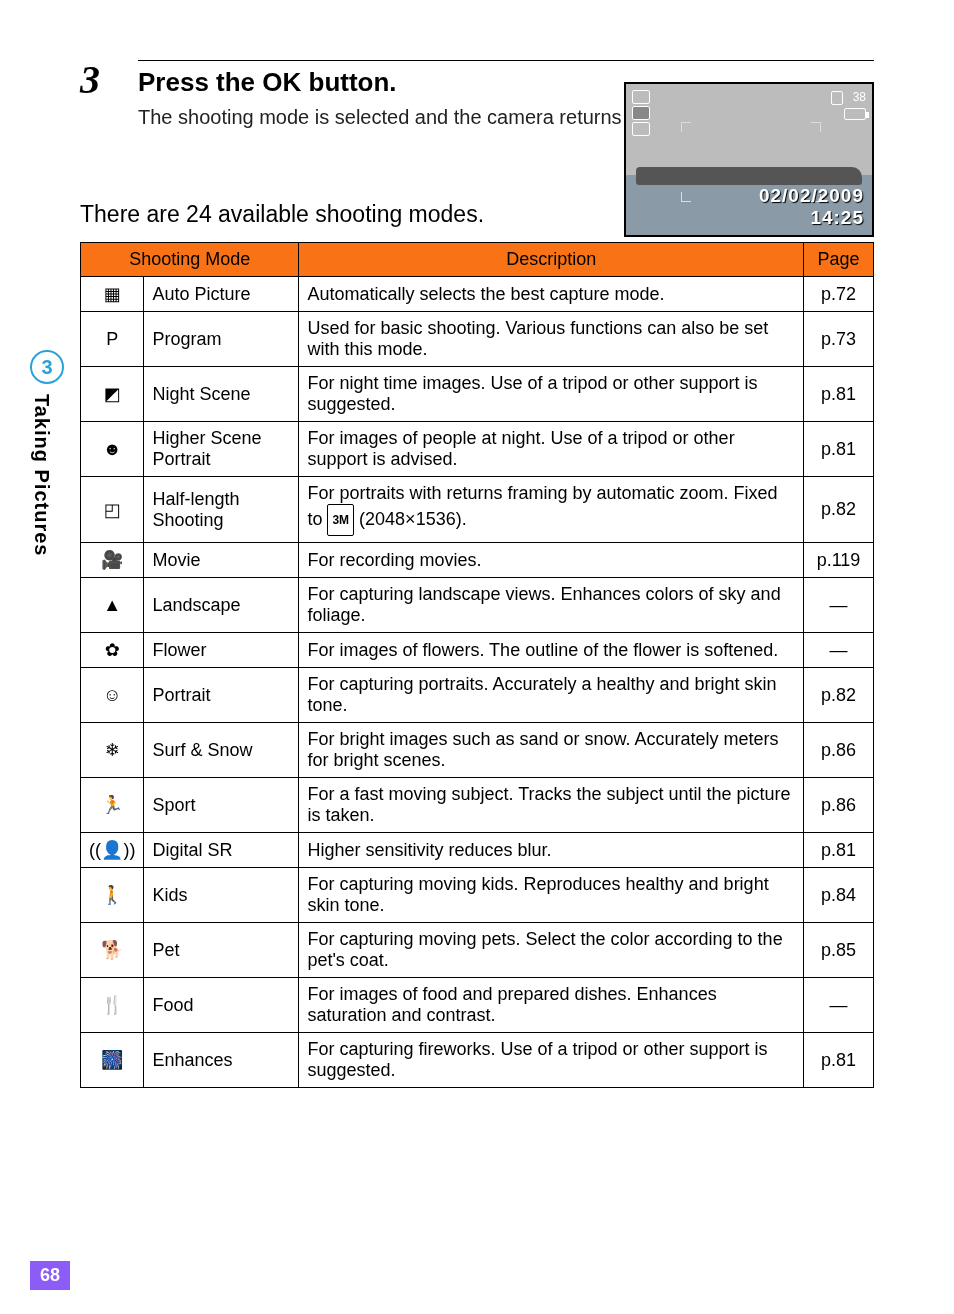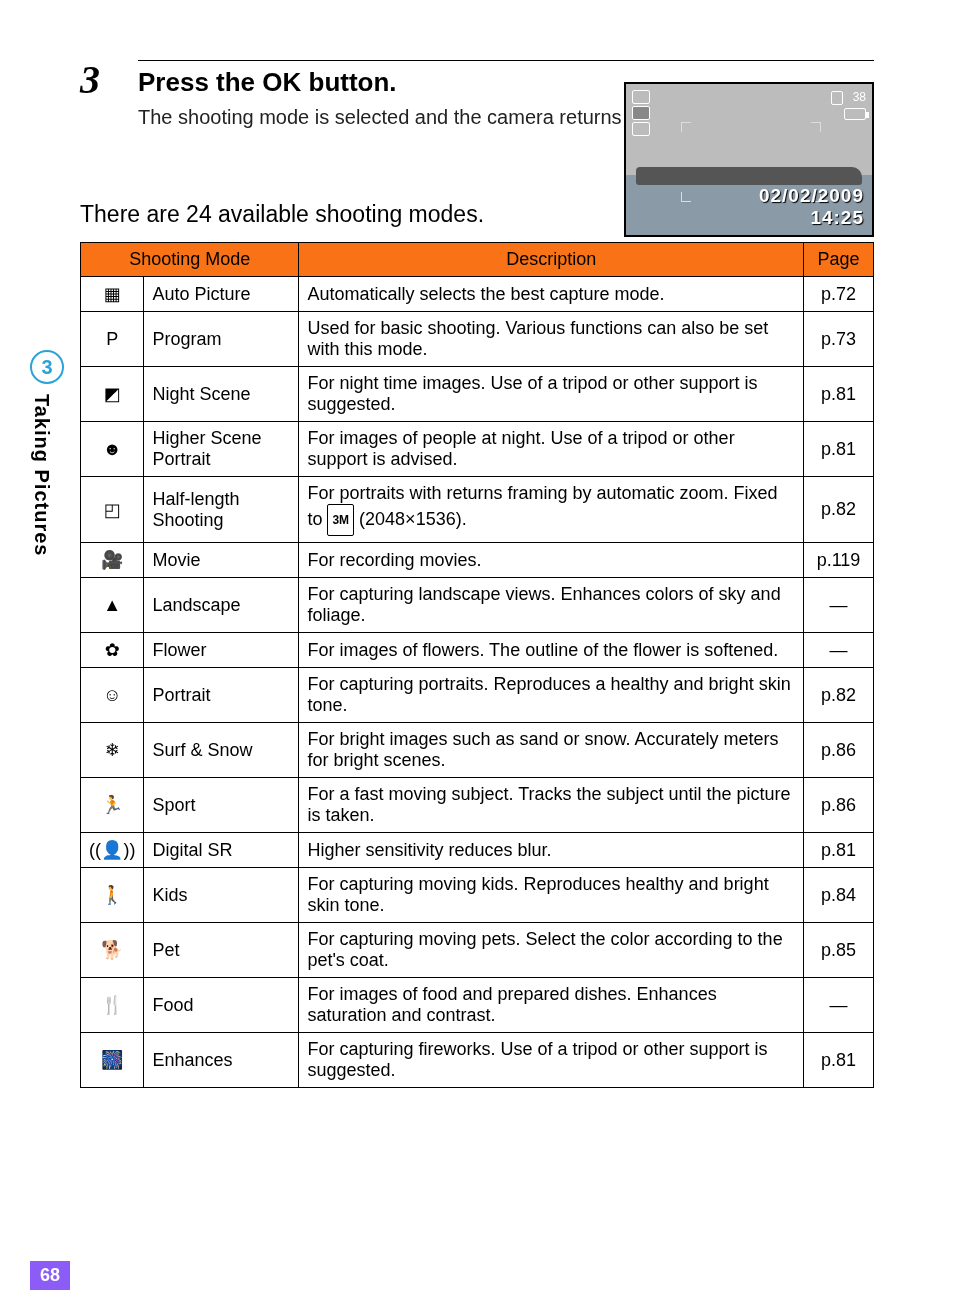--- a/index.html
+++ b/index.html
@@ -267,21 +267,21 @@
         </tr>
         <tr>
           <td class="icon-cell">✿</td>
           <td class="name-cell">Flower</td>
           <td>For images of flowers. The outline of the flower is softened.</td>
           <td class="page-cell">—</td>
         </tr>
         <tr>
           <td class="icon-cell">☺</td>
           <td class="name-cell">Portrait</td>
-          <td>For capturing portraits. Reproduces a healthy and bright skin tone.</td>
+          <td>For capturing portraits. Accurately a healthy and bright skin tone.</td>
           <td class="page-cell">p.82</td>
         </tr>
         <tr>
           <td class="icon-cell">❄</td>
           <td class="name-cell">Surf &amp; Snow</td>
           <td>For bright images such as sand or snow. Accurately meters for bright scenes.</td>
           <td class="page-cell">p.86</td>
         </tr>
         <tr>
           <td class="icon-cell">🏃</td>

